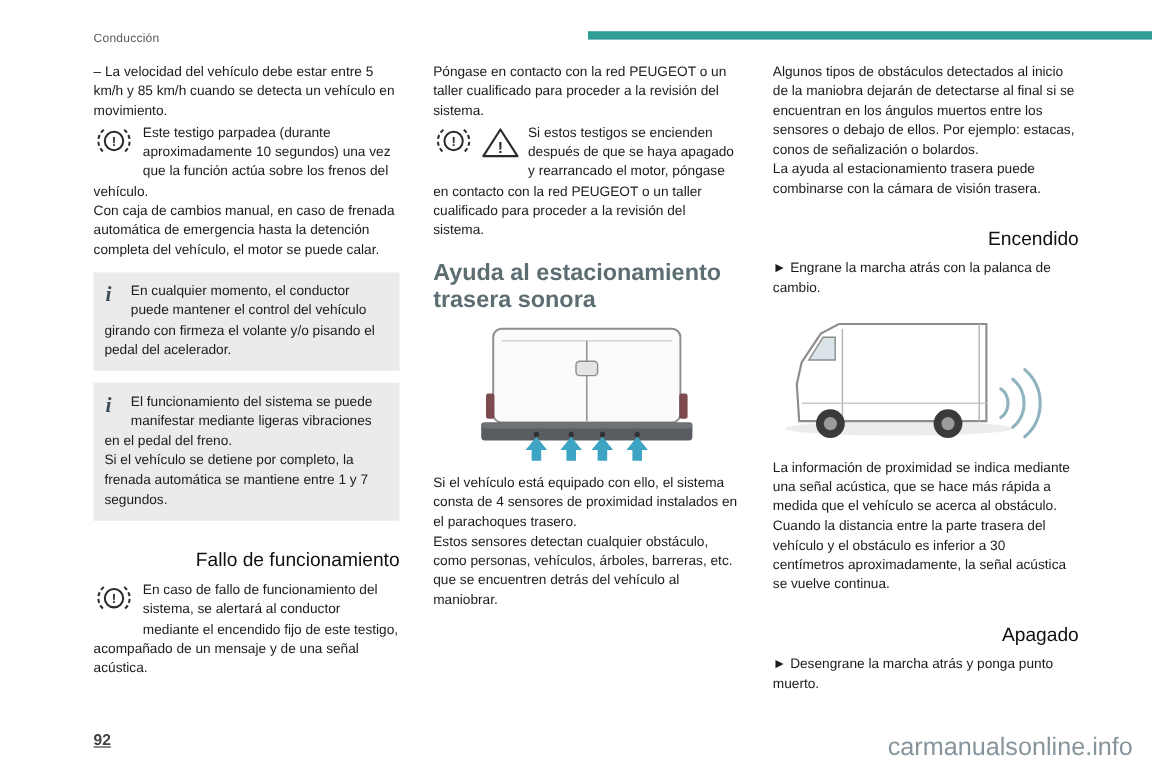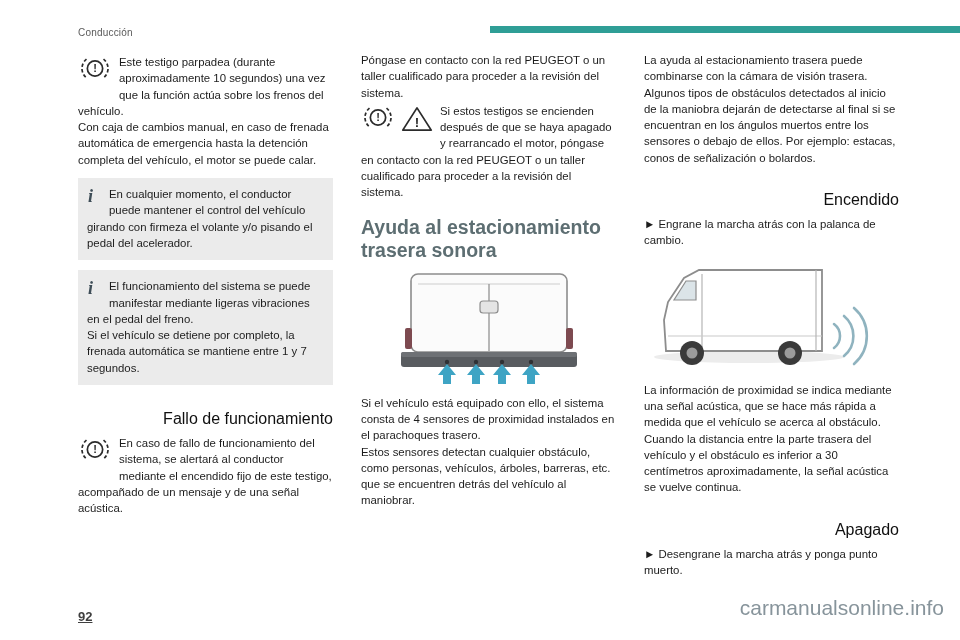--- a/index.html
+++ b/index.html
@@ -51,35 +51,36 @@
     color: #3e4d57;
   }
 
   h2.sub { font-size: 16px; font-weight: normal; color: #101010; margin: 25px 0 7px; text-align: right; }
   h1.section { font-size: 19.5px; font-weight: 700; color: #5d6e72; line-height: 1.18; margin: 15px 0 9px; }
 
   figure.illustration { margin: 9px 0; width: 255px; height: 115px; background: #fff; }
   figure.illustration svg { display: block; }
 
   .page-number { position: absolute; left: 78px; bottom: 16px; font-size: 13px; font-weight: bold; color: #3f3f3f; text-decoration: underline; }
-  .watermark { position: absolute; right: 16px; bottom: 20px; font-size: 21px; color: #87949b; }
+  .watermark { position: absolute; right: 16px; bottom: 5px; font-size: 21px; color: #87949b; }
 </style>
 </head>
 <body>
 
 <div class="page">
 
   <div class="page-header">
     <span class="crumb">Conducción</span>
     <div class="accent-bar"></div>
   </div>
 
   <div class="columns">
 
     <section class="col">
+      <p class="body">– La velocidad del vehículo debe estar entre 5 km/h y 85 km/h cuando se detecta un vehículo en movimiento.</p>
 
       <div class="body icon-block">
         <span class="icon-float">
           <svg viewBox="0 0 40 28" width="34" height="25" aria-hidden="true">
             <path class="ln dash" d="M10 3 A14 14 0 0 0 10 25"></path>
             <path class="ln dash" d="M30 3 A14 14 0 0 1 30 25"></path>
             <circle class="ln" cx="20" cy="14" r="9"></circle>
             <text class="icon-txt" x="20" y="18.5">!</text>
           </svg>
         </span>
@@ -164,22 +165,22 @@
           <path d="M137 113 L137 104 L132 104 L141 93 L150 104 L145 104 L145 113 Z" fill="#3ea4c4"></path>
           <path d="M166 113 L166 104 L161 104 L170 93 L179 104 L174 104 L174 113 Z" fill="#3ea4c4"></path>
         </svg>
       </figure>
 
       <p class="body">Si el vehículo está equipado con ello, el sistema consta de 4 sensores de proximidad instalados en el parachoques trasero.</p>
       <p class="body">Estos sensores detectan cualquier obstáculo, como personas, vehículos, árboles, barreras, etc. que se encuentren detrás del vehículo al maniobrar.</p>
     </section>
 
     <section class="col">
+      <p class="body">Algunos tipos de obstáculos detectados al inicio de la maniobra dejarán de detectarse al final si se encuentran en los ángulos muertos entre los sensores o debajo de ellos. Por ejemplo: estacas, conos de señalización o bolardos.</p>
       <p class="body">La ayuda al estacionamiento trasera puede combinarse con la cámara de visión trasera.</p>
-      <p class="body">Algunos tipos de obstáculos detectados al inicio de la maniobra dejarán de detectarse al final si se encuentran en los ángulos muertos entre los sensores o debajo de ellos. Por ejemplo: estacas, conos de señalización o bolardos.</p>
 
       <h2 class="sub">Encendido</h2>
       <p class="body">► Engrane la marcha atrás con la palanca de cambio.</p>
 
       <figure class="illustration">
         <svg viewBox="0 0 255 115" width="255" height="115" aria-hidden="true">
 
           <ellipse cx="105" cy="99" rx="95" ry="6" fill="#ececec"></ellipse>
 
           <path d="M55 12 L178 12 L178 93 L22 93 L20 62 L24 44 L40 20 Z" fill="#ffffff" stroke="#8d8d8d" stroke-width="1.8"></path>

